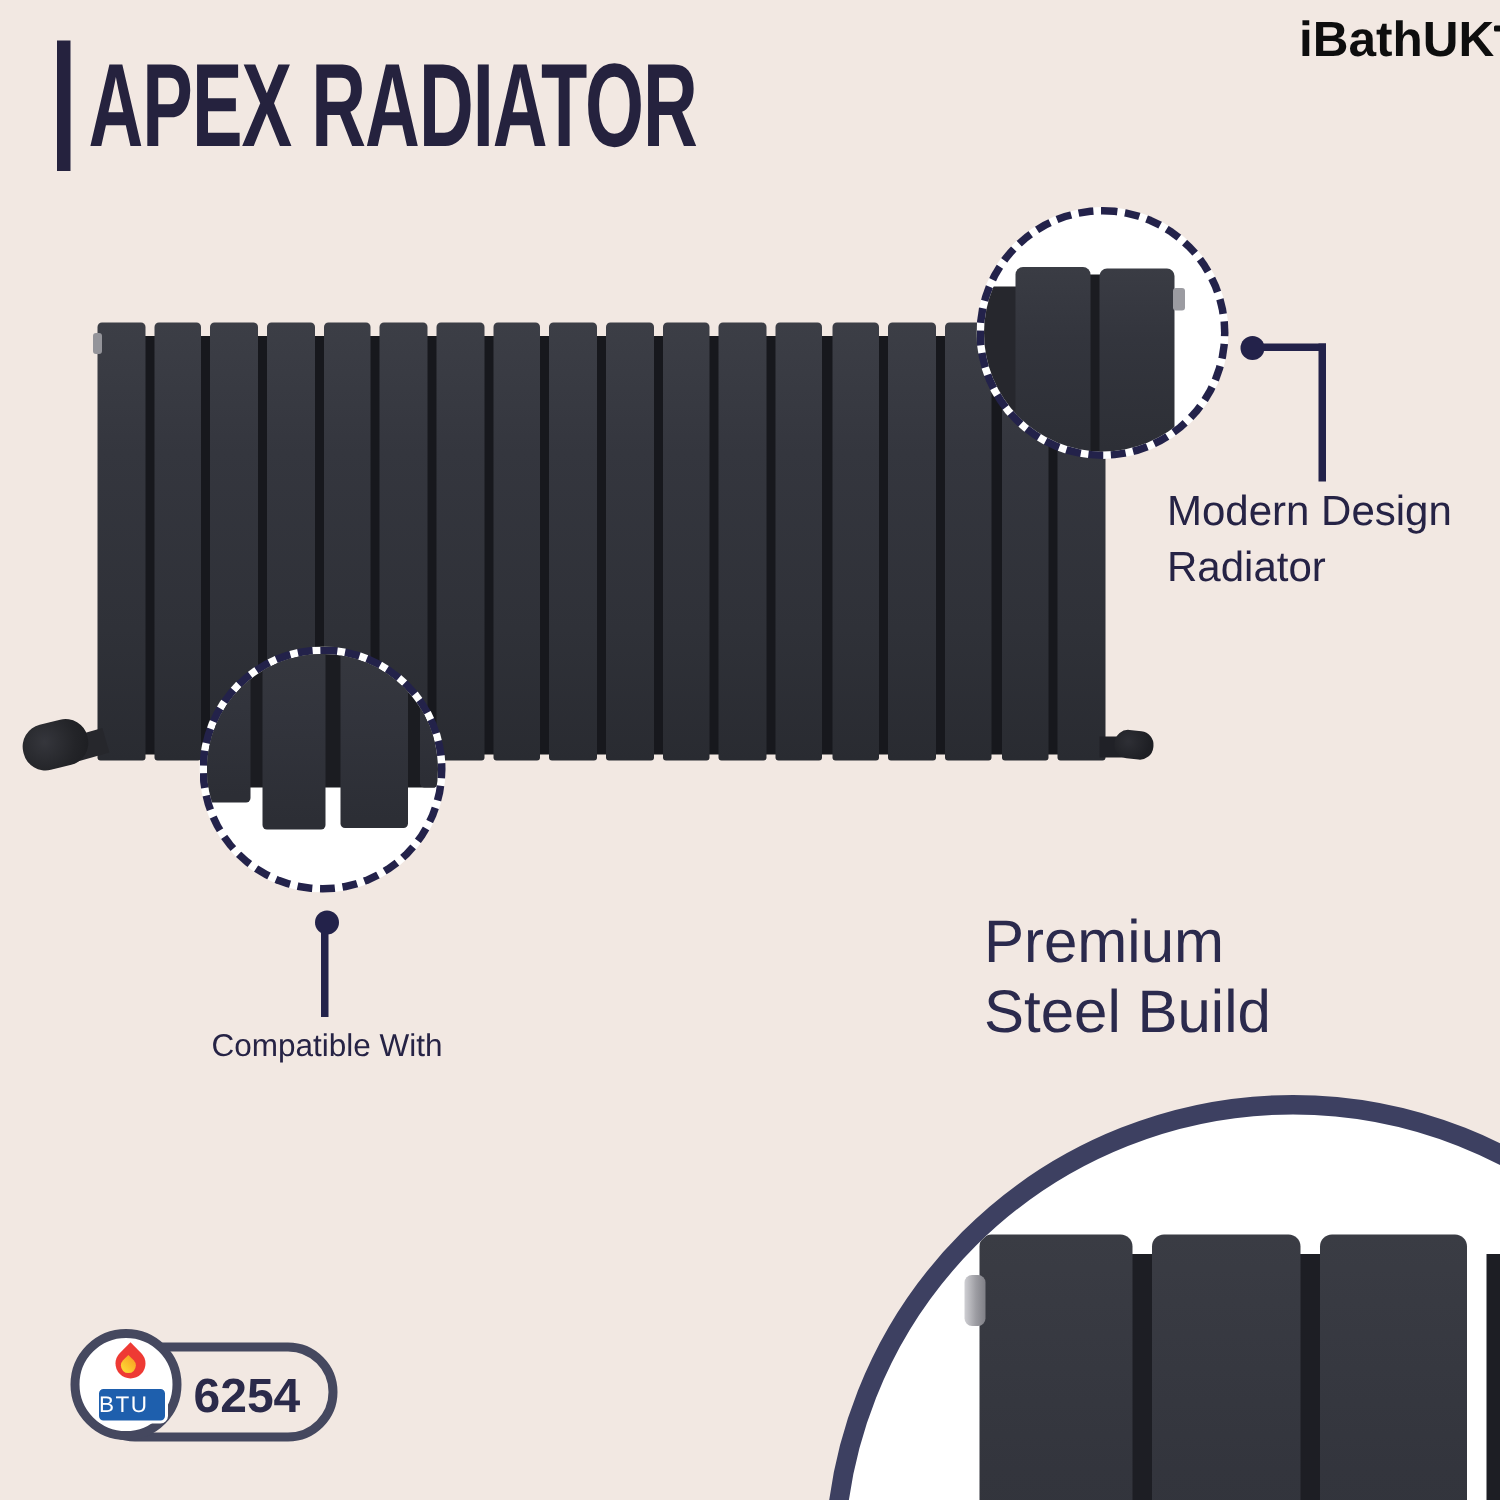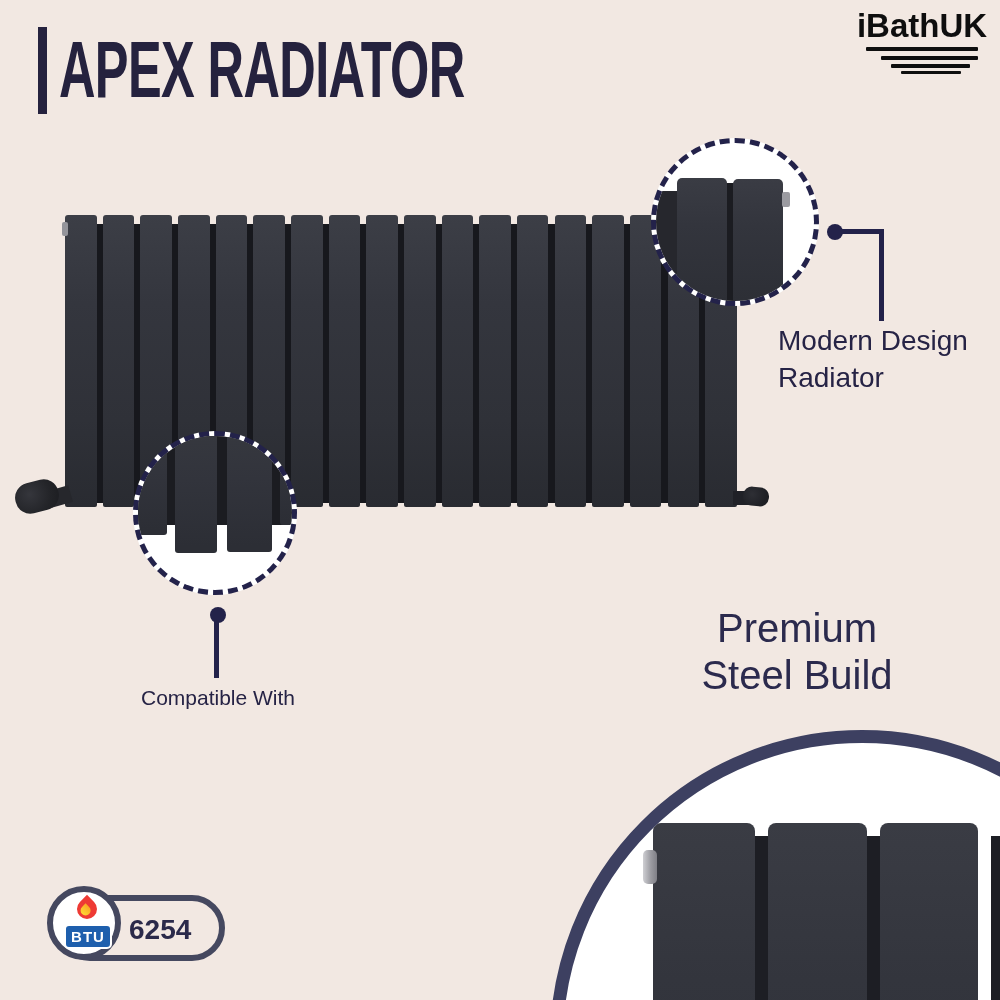--- a/index.html
+++ b/index.html
@@ -6,21 +6,21 @@
   html,body { width:1000px; height:1000px; }
   body { font-family:"Liberation Sans", sans-serif; }
   .page { position:relative; width:1000px; height:1000px; background:#f2e8e2; overflow:hidden; }
 
   
   .title-bar { position:absolute; left:38px; top:27px; width:9px; height:87px; background:#25223e; }
   .page-title { position:absolute; left:59px; top:30px; font-size:79px; line-height:1;
     font-weight:700; color:#25223e; letter-spacing:-1px; white-space:nowrap;
     transform:scaleX(0.64); transform-origin:left top; }
 
-  .brand { position:absolute; left:866px; top:8px; width:112px; display:flex; flex-direction:column; align-items:flex-end; }
+  .brand { position:absolute; left:866px; top:8px; width:112px; display:flex; flex-direction:row; align-items:flex-end; }
   .brand-name { font-size:33px; line-height:36px; font-weight:700; color:#0e0e0e; letter-spacing:0; align-self:center; }
   .brand-lines { width:100%; display:flex; flex-direction:column; align-items:flex-end; }
   .bl { background:#0e0e0e; border-radius:1px; }
   .bl1 { width:112px; height:4px; margin-top:3px; }
   .bl2 { width:97px;  height:4px; margin-top:5px; }
   .bl3 { width:79px;  height:4px; margin-top:4px; margin-right:8px; }
   .bl4 { width:60px;  height:3px; margin-top:3px; margin-right:17px; }
 
   
   .radiator { position:absolute; left:65px; top:215px; width:672px; height:292px; z-index:1; }
@@ -62,21 +62,21 @@
   .dot-bl { left:210px; top:607px; }
   .cline { position:absolute; background:#23224a; z-index:4; }
   .line-tr-h { left:841px; top:229px; width:43px; height:5px; }
   .line-tr-v { left:879px; top:229px; width:5px; height:92px; }
   .line-bl-v { left:214px; top:621px; width:5px; height:57px; }
 
   
   .note { position:absolute; color:#262345; font-weight:400; z-index:4; }
   .note-modern { left:778px; top:322px; font-size:28px; line-height:37px; text-align:left; }
   .note-compatible { left:48px; top:680px; width:340px; font-size:21px; line-height:36px; text-align:center; }
-  .note-premium { left:656px; top:605px; width:282px; font-size:40px; line-height:47px; text-align:center; color:#2b2a4d; }
+  .note-premium { left:656px; top:605px; width:282px; font-size:40px; line-height:47px; color:#2b2a4d; }
 
   
   .bigcircle { position:absolute; left:550px; top:730px; width:624px; height:624px; border:13px solid #3d4061;
     border-radius:50%; background:#ffffff; overflow:hidden; z-index:2; }
   .bc-panel { position:absolute; top:80px; height:520px;
     background:linear-gradient(180deg,#3a3c44 0%,#33353d 30%,#2d2f36 80%,#2a2c32 100%); border-radius:8px 8px 0 0; }
   .bc-p1 { left:90px;  width:102px; }
   .bc-p2 { left:205px; width:99px; }
   .bc-p3 { left:317px; width:98px; }
   .bc-back { position:absolute; top:93px; width:15px; height:505px; background:#1d1e24; }
@@ -86,23 +86,23 @@
 
   
   .btu { position:absolute; left:47px; top:886px; width:180px; height:78px; z-index:4; }
   .btu-pill { position:absolute; left:10px; top:9px; width:168px; height:66px; border:6px solid #45485f; border-radius:36px; }
   .btu-circle { position:absolute; left:0; top:0; width:74px; height:74px; border:6px solid #45485f; border-radius:50%; background:#ffffff; }
   .flame { position:absolute; left:24px; top:7px; width:20px; height:20px; background:#ee3a34;
     border-radius:0 50% 50% 50%; transform:rotate(45deg); }
   .flame-inner { position:absolute; left:5px; top:7px; width:10px; height:10px;
     background:linear-gradient(180deg,#f9a825 0%,#fdd835 100%); border-radius:0 50% 50% 50%; }
   .btu-unit { position:absolute; left:11px; top:32px; width:48px; height:25px; background:#1e5fad;
-    border:2px solid #ffffff; border-radius:5px; color:#ffffff; font-size:15px; font-weight:700;
-    text-align:center; line-height:21px; letter-spacing:1px; }
-  .btu-value { position:absolute; left:82px; top:22px; font-size:28px; line-height:44px; font-weight:700; color:#2b2a4a; }
+    border:2px solid #ffffff; border-radius:5px; color:#ffffff; font-size:15px; font-weight:400;
+    text-align:left; line-height:21px; letter-spacing:1px; }
+  .btu-value { position:absolute; left:82px; top:22px; font-size:32px; line-height:44px; font-weight:700; color:#2b2a4a; }
 </style>
 </head>
 <body>
 
 <div class="page">
 
   <div class="title-bar"></div>
   <h1 class="page-title">APEX RADIATOR</h1>
 
   <div class="brand">

